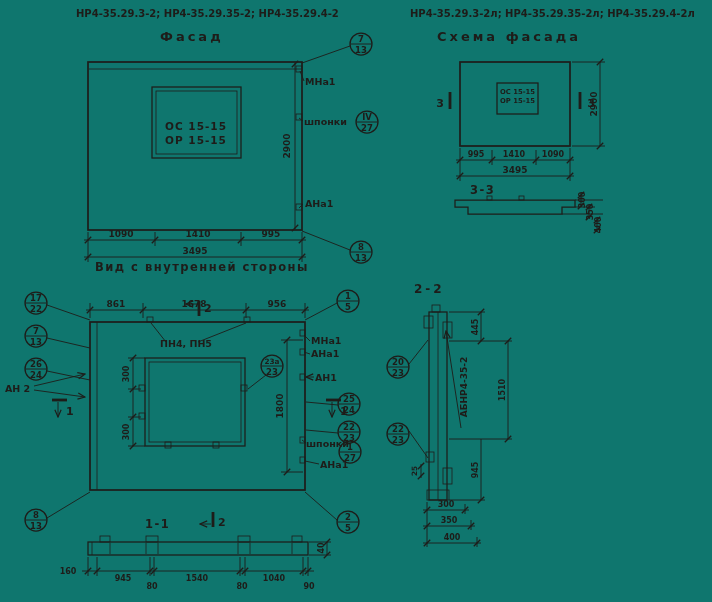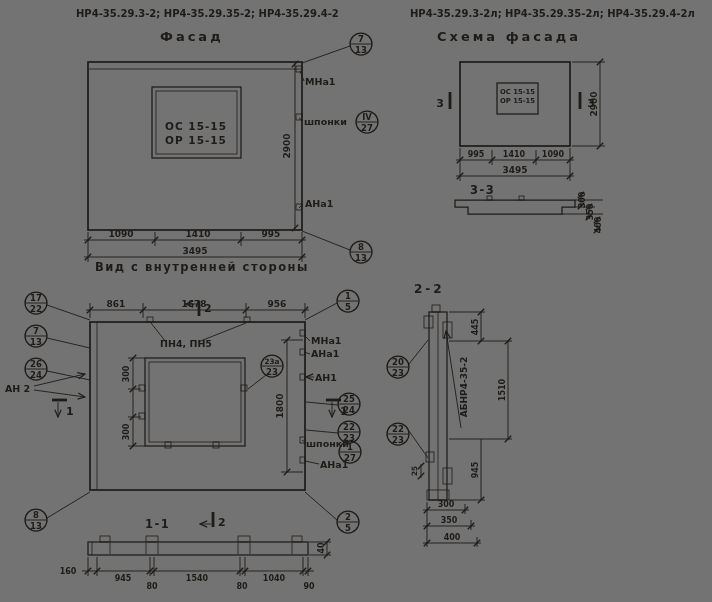--- a/index.html
+++ b/index.html
@@ -1,16 +1,16 @@
 <!DOCTYPE html>
 <html><head>
 <meta charset="utf-8">
 <style>
   html,body{margin:0;padding:0;background:#e9e6df;}
-  .canvas{width:712px;height:602px;background:#737373;}
+  .canvas{width:712px;height:602px;background:#0f766e;}
   svg{display:block;}
   text{fill:#1e1c19;font-family:"DejaVu Sans",sans-serif;}
   .thick{fill:none;stroke:#1e1c19;stroke-width:1.7;}
   .mid{fill:none;stroke:#1e1c19;stroke-width:1.25;}
   .thin{fill:none;stroke:#1e1c19;stroke-width:0.8;}
   .dim{fill:none;stroke:#1e1c19;stroke-width:0.9;}
   .flag{fill:none;stroke:#1e1c19;stroke-width:2.8;}
   .t-code{font-size:10px;font-weight:bold;}
   .t-title{font-size:13px;font-weight:bold;letter-spacing:3px;}
   .t-title2{font-size:11.5px;font-weight:bold;letter-spacing:1.5px;}

